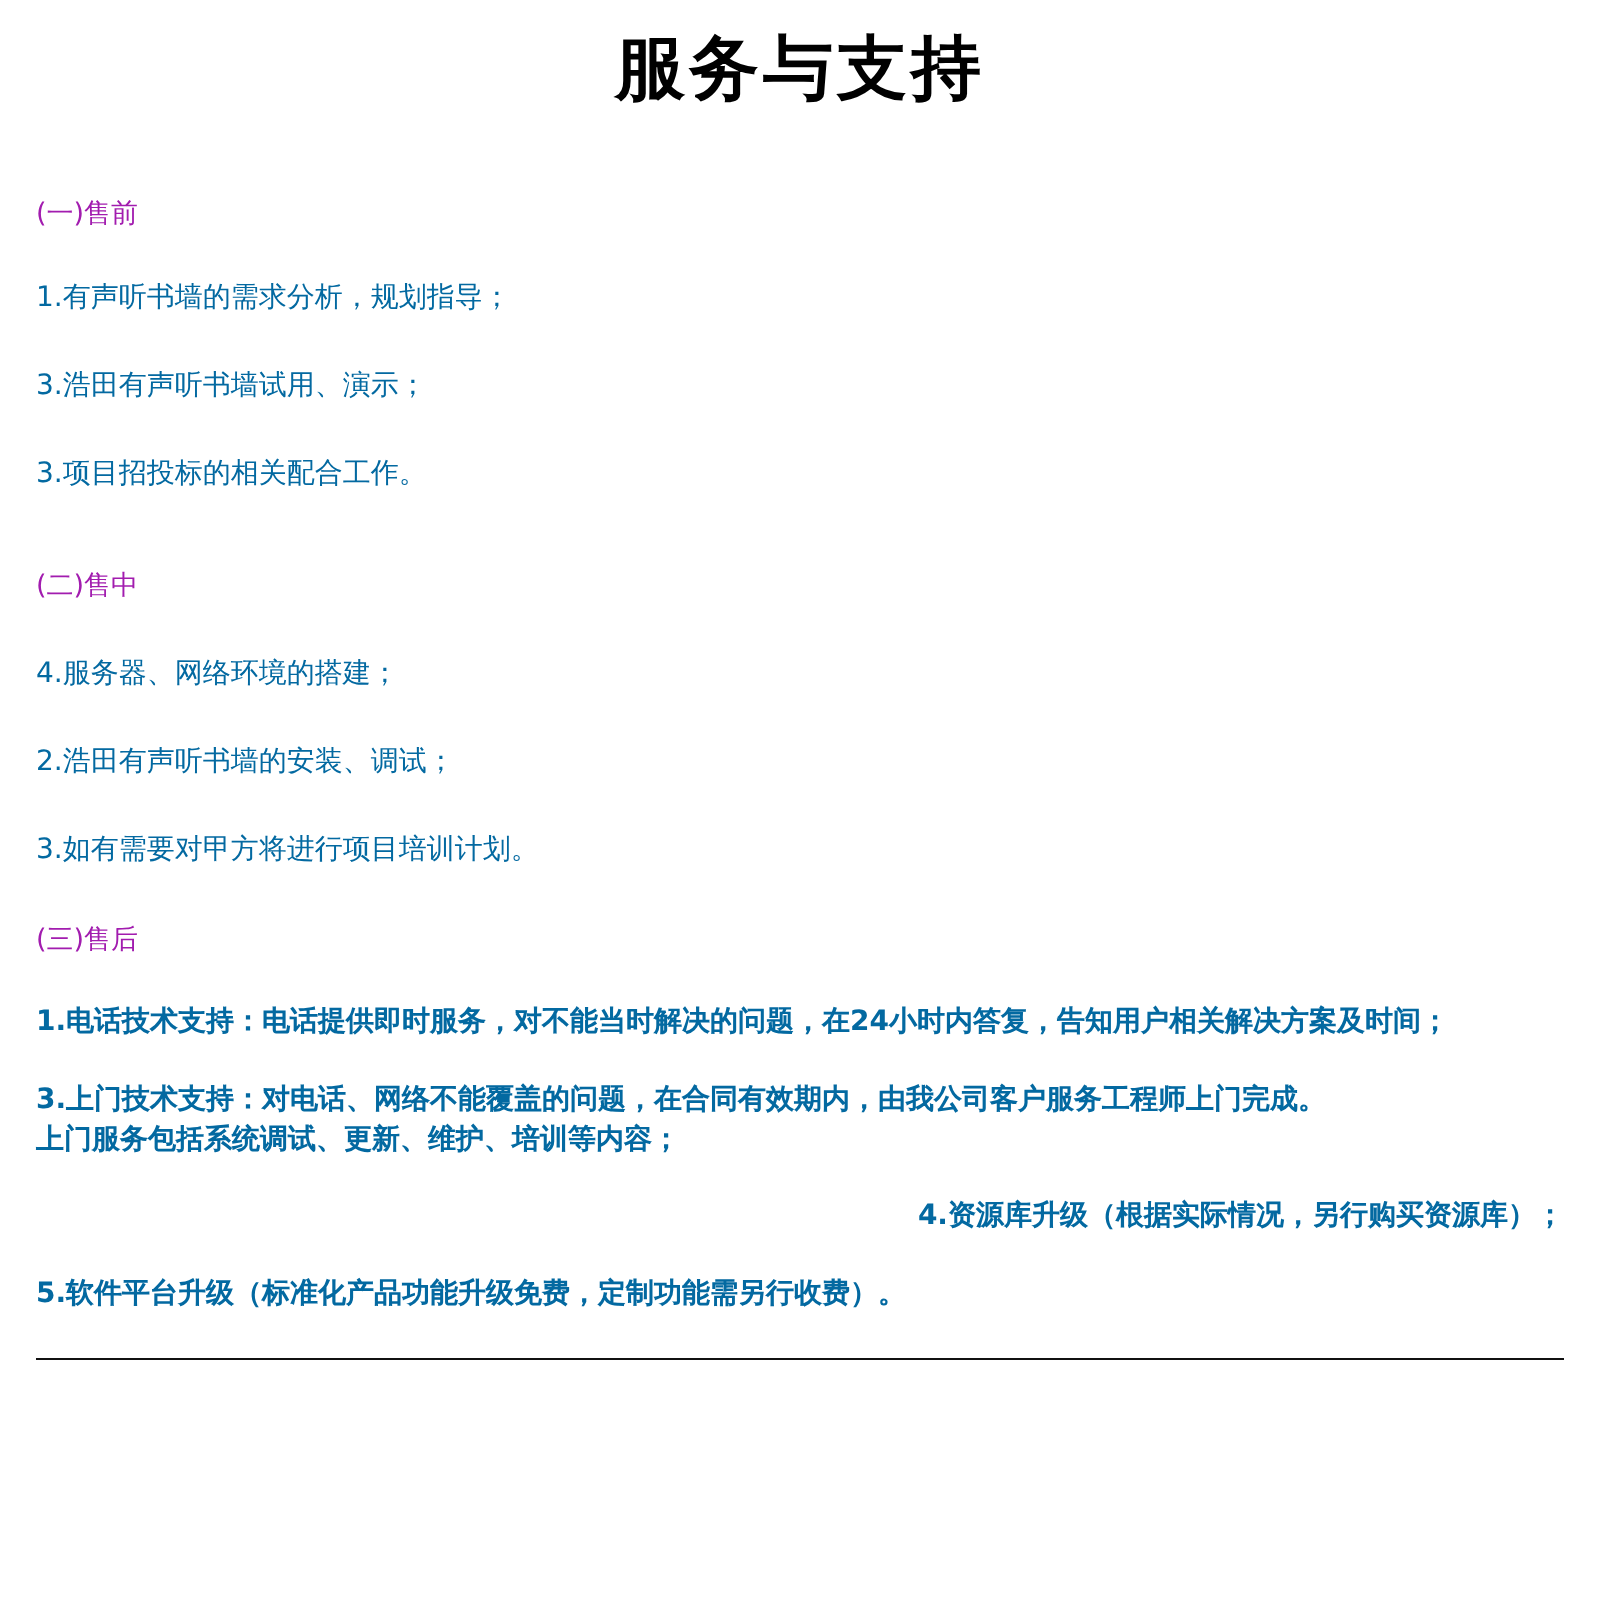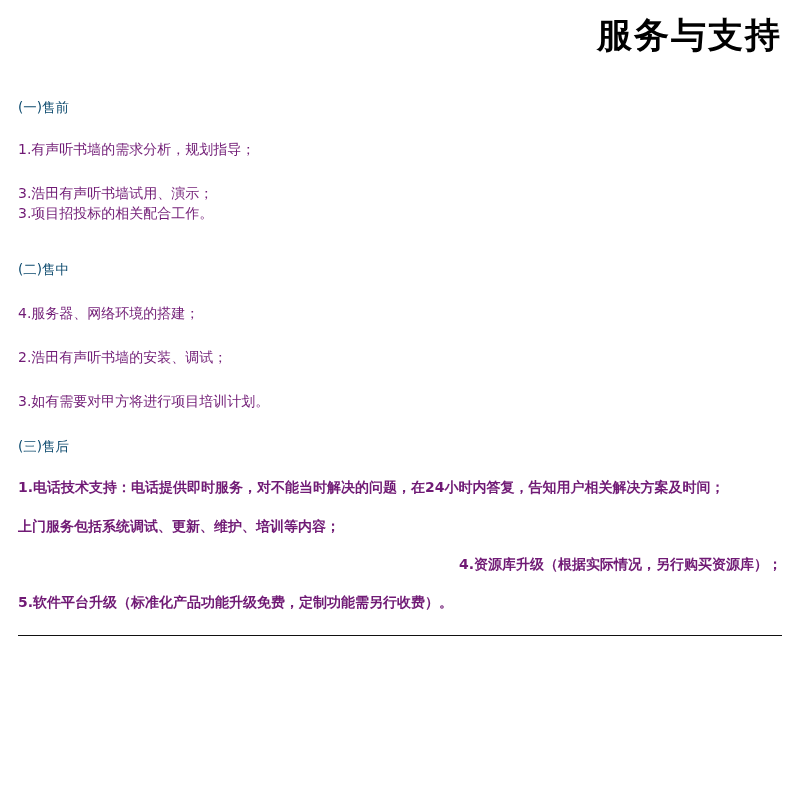--- a/index.html
+++ b/index.html
@@ -15,55 +15,55 @@
     overflow: hidden;
   }
   .page {
     position: relative;
     width: 800px;
     height: 800px;
     box-sizing: border-box;
     padding: 0 18px;
   }
   .doc-title {
-    text-align: right;
+    text-align: center;
     font-size: 35px;
     font-weight: bold;
     letter-spacing: 2px;
     margin: 14px 0 0 0;
     padding: 0;
     line-height: 1.2;
     color: #000000;
   }
   .section {
     margin-top: 0;
   }
   .section-heading {
     font-size: 13.5px;
     font-weight: normal;
-    color: #0c4a6e;
+    color: #a21caf;
     line-height: 1.4;
   }
   .item {
     font-size: 14px;
     line-height: 1.45;
-    color: #701a75;
+    color: #0369a1;
   }
   .item.bold {
     font-weight: bold;
   }
   .item .cont {
     display: block;
   }
 
   
   .blk-presale-head { margin-top: 42px; }
   .blk-presale-1 { margin-top: 22px; }
   .blk-presale-2 { margin-top: 24px; }
-  .blk-presale-3 { }
+  .blk-presale-3 { margin-top: 24px; }
 
   .blk-during-head { margin-top: 36px; }
   .blk-during-1 { margin-top: 24px; }
   .blk-during-2 { margin-top: 24px; }
   .blk-during-3 { margin-top: 24px; }
 
   .blk-after-head { margin-top: 25px; }
   .blk-after-1 { margin-top: 22px; }
   .blk-after-2 { margin-top: 18px; }
   .blk-after-3 { margin-top: 18px; }
@@ -111,20 +111,21 @@
   </div>
 
   <div class="section">
     <div class="section-heading blk-after-head">(三)售后</div>
     <div class="item bold blk-after-1">
       <span class="cont">1.电话技术支持：电话提供即时服务，对不能当时解决的问题，在24小时内答复，告知用户相关解决方案及时间；</span>
     </div>
     <div class="item bold blk-after-2">
     </div>
     <div class="item bold blk-after-3">
+      <span class="cont">3.上门技术支持：对电话、网络不能覆盖的问题，在合同有效期内，由我公司客户服务工程师上门完成。</span>
       <span class="cont">上门服务包括系统调试、更新、维护、培训等内容；</span>
     </div>
     <div class="item bold blk-after-4">
       <span class="cont">4.资源库升级（根据实际情况，另行购买资源库）；</span>
     </div>
     <div class="item bold blk-after-5">
       <span class="cont">5.软件平台升级（标准化产品功能升级免费，定制功能需另行收费）。</span>
     </div>
   </div>
 

